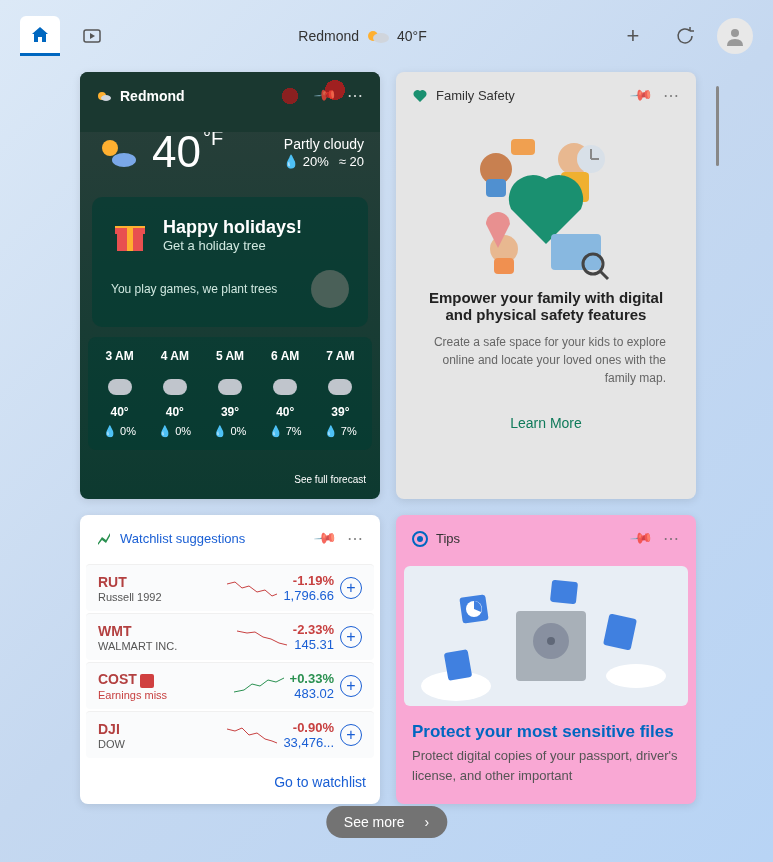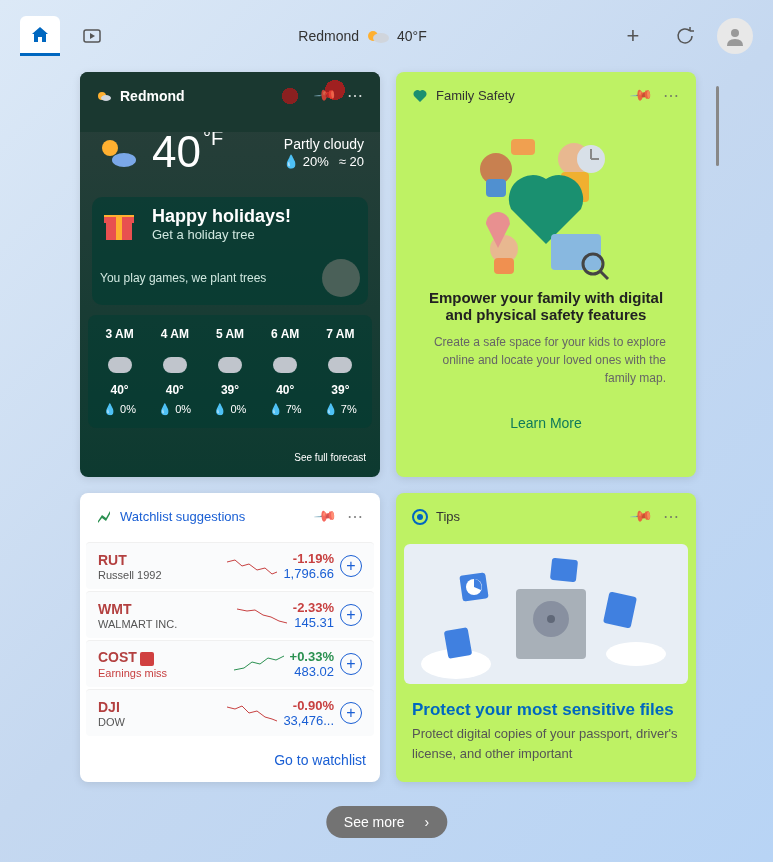--- a/index.html
+++ b/index.html
@@ -16,57 +16,57 @@
 .weather-card{background:linear-gradient(180deg,#2a3f3a 0%,#0d3a30 100%);color:#fff;position:relative}
 .weather-header{padding:14px 16px;display:flex;align-items:center;gap:8px}
 .weather-header-bg{position:absolute;top:0;left:0;right:0;height:60px;background:radial-gradient(circle at 70% 40%,#8b2020 8px,transparent 8px),radial-gradient(circle at 85% 30%,#a02020 10px,transparent 10px),#1a3830}
 .weather-title{font-weight:600;font-size:14px;position:relative;z-index:1}
 .card-actions{margin-left:auto;display:flex;gap:12px;align-items:center;position:relative;z-index:1}
 .weather-main{display:flex;align-items:center;padding:8px 16px 12px;gap:12px}
 .temp-big{font-size:44px;font-weight:300}
 .temp-unit{font-size:20px;margin-left:2px}
 .weather-status{margin-left:auto;text-align:right;font-size:14px}
 .weather-status-row{display:flex;gap:10px;font-size:13px;margin-top:2px}
-.holiday-box{margin:8px 12px;background:rgba(0,60,50,0.6);border-radius:10px;padding:8px}
+.holiday-box{margin:8px 12px;background:rgba(0,60,50,0.6);border-radius:10px;padding:19px}
 .holiday-top{display:flex;gap:14px;align-items:center}
 .gift-icon{width:38px;height:38px;flex-shrink:0}
 .holiday-title{font-size:18px;font-weight:700}
 .holiday-sub{font-size:13px;color:#d0e8e0}
 .holiday-bottom{display:flex;align-items:center;justify-content:space-between;margin-top:16px}
 .holiday-text{font-size:12px;color:#d0e8e0}
 .plant-circle{width:38px;height:38px;border-radius:50%;background:#4a6058}
 .hourly{display:flex;margin:10px 8px;background:rgba(0,60,50,0.5);border-radius:8px;padding:12px 4px}
 .hour-col{flex:1;text-align:center;font-size:12px}
 .hour-time{font-weight:600;margin-bottom:16px}
 .cloud-i{width:24px;height:16px;margin:4px auto;background:#c0c5cc;border-radius:10px;position:relative}
 .hour-temp{font-weight:600;margin:10px 0 6px}
 .hour-prec{font-size:11px}
 .forecast-link{text-align:right;padding:14px;font-size:10px;cursor:pointer}
-.white-card{background:#bef264}
+.white-card{background:#e5e5e5}
 .card-header{display:flex;align-items:center;padding:14px 16px;gap:8px}
 .card-title{font-size:13px;color:#333}
 .family-img{height:170px;display:flex;align-items:center;justify-content:center;position:relative}
 .family-heading{font-weight:700;font-size:15px;text-align:center;padding:0 24px;color:#222}
 .family-desc{font-size:12px;color:#666;text-align:right;padding:10px 30px;line-height:1.5}
 .learn-more{text-align:center;color:#0f7a5a;font-size:14px;padding:18px;cursor:pointer;font-weight:500}
 .watch-card{background:#fff}
 .watch-title{color:#1a5fd4;font-size:13px;font-weight:500}
 .stock-row{display:flex;align-items:center;padding:8px 12px;border-top:1px solid #f0f0f0;cursor:pointer;background:#fafbfc;margin:2px 6px;border-radius:4px}
 .stock-left{flex:1}
 .stock-sym{color:#b34040;font-weight:700;font-size:14px}
 .stock-name{font-size:11px;color:#555;margin-top:1px}
 .spark{width:50px;height:24px;margin:0 6px}
 .stock-right{text-align:right;margin-right:6px}
 .stock-change{font-size:13px;font-weight:600}
 .stock-change.neg{color:#c74040}
 .stock-change.pos{color:#2a9050}
 .stock-price{color:#1a5fd4;font-size:13px}
 .add-circle{width:22px;height:22px;border:1.5px solid #1a5fd4;border-radius:50%;display:flex;align-items:center;justify-content:center;color:#1a5fd4;font-size:16px;cursor:pointer}
 .watch-link{text-align:right;color:#1a5fd4;padding:14px;font-size:14px;cursor:pointer}
-.tips-card{background:#bef264}
+.tips-card{background:#f9a8d4}
 .tips-img{height:140px;background:#e8eef5;margin:4px 8px;border-radius:6px;position:relative;overflow:hidden}
 .tips-heading{color:#0067c0;font-weight:700;font-size:17px;padding:12px 16px 4px}
 .tips-desc{font-size:13px;color:#555;padding:0 16px 14px;line-height:1.5}
 .see-more-btn{position:absolute;bottom:24px;left:50%;transform:translateX(-50%);background:#737373;color:#fff;padding:8px 18px;border-radius:20px;font-size:14px;cursor:pointer;display:flex;align-items:center;gap:20px;z-index:10}
 .pin-icon{transform:rotate(40deg);font-size:15px;opacity:0.8}
 .dots-icon{letter-spacing:1px;opacity:0.8}
 .sun-moon{width:44px;height:44px;position:relative}
 .scrollbar{position:absolute;right:54px;top:86px;width:3px;height:80px;background:#888;border-radius:2px}
 .earn-icon{width:14px;height:14px;background:#d04040;border-radius:2px;display:inline-block;margin-left:3px;vertical-align:middle}
 </style>

